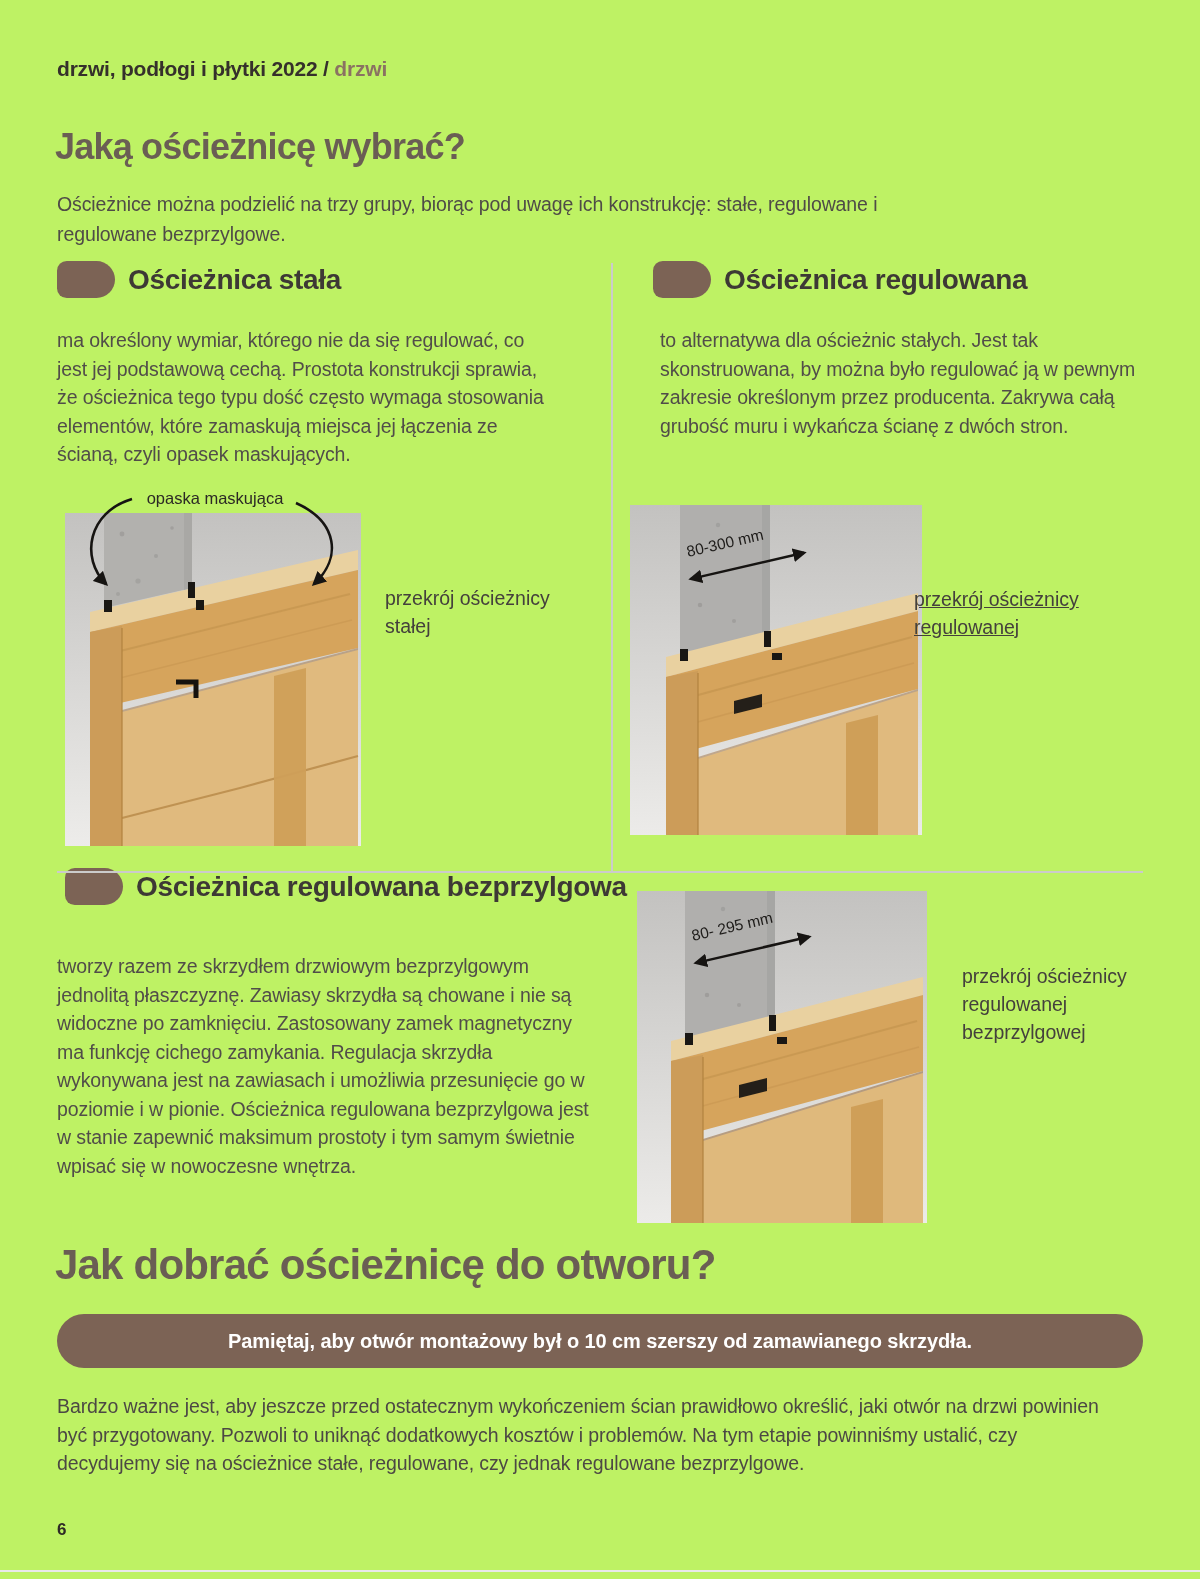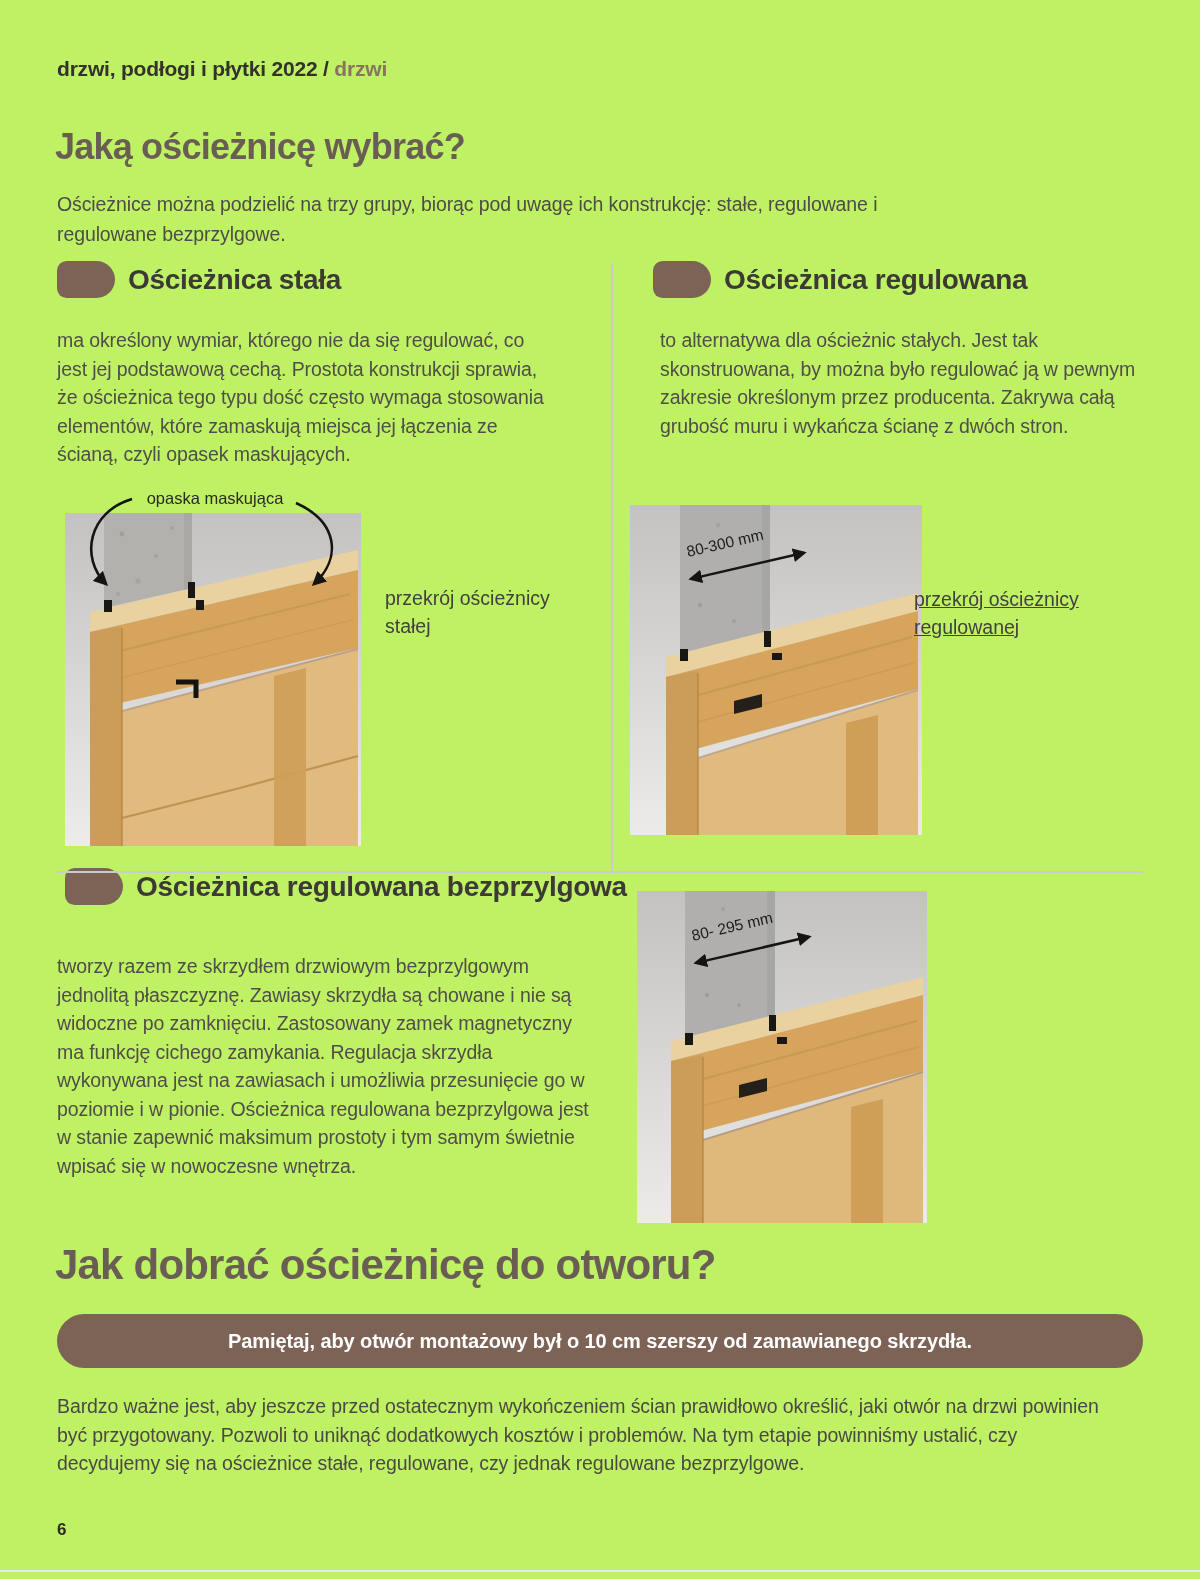--- a/index.html
+++ b/index.html
@@ -210,20 +210,21 @@
         <polygon points="34,170 66,164 66,332 34,332" fill="#cc9c59"></polygon>
         <path d="M66,166 L66,332" stroke="#b2833f" stroke-width="2" opacity="0.6"></path>
       </g>
       <g fill="#191714">
         <rect x="132" y="124" width="7" height="16"></rect>
         <rect x="48" y="142" width="8" height="12"></rect>
         <rect x="140" y="146" width="10" height="7"></rect>
       </g>
     </svg>
   </div>
+  <div class="caption" id="cap3">przekrój ościeżnicy regulowanej bezprzylgowej</div>
 
   <div class="h2">Jak dobrać ościeżnicę do otworu?</div>
   <div class="banner">Pamiętaj, aby otwór montażowy był o 10 cm szerszy od zamawianego skrzydła.</div>
   <div class="body-text" id="howto-body">Bardzo ważne jest, aby jeszcze przed ostatecznym wykończeniem ścian prawidłowo określić, jaki otwór na drzwi powinien być przygotowany. Pozwoli to uniknąć dodatkowych kosztów i problemów. Na tym etapie powinniśmy ustalić, czy decydujemy się na ościeżnice stałe, regulowane, czy jednak regulowane bezprzylgowe.</div>
 
   <div class="page-num">6</div>
   <div class="bottom-rule"></div>
 
 </div>
 

